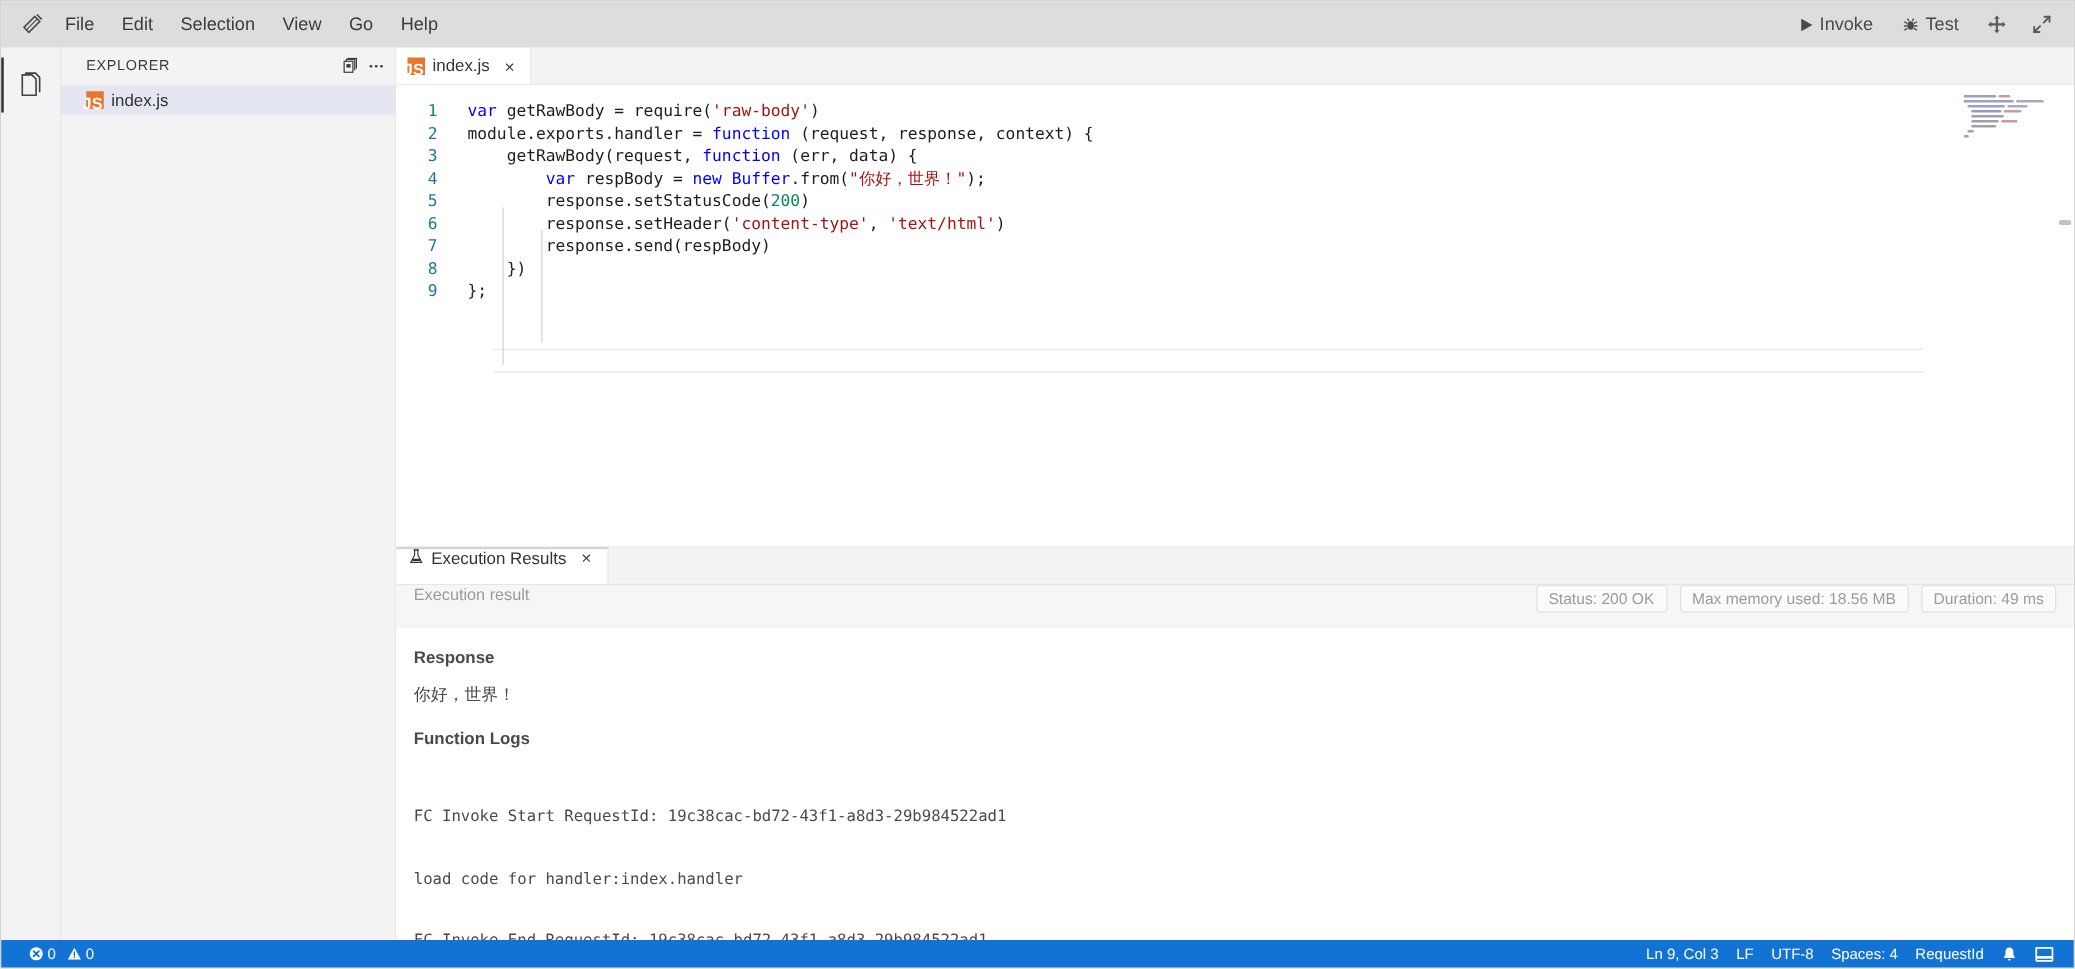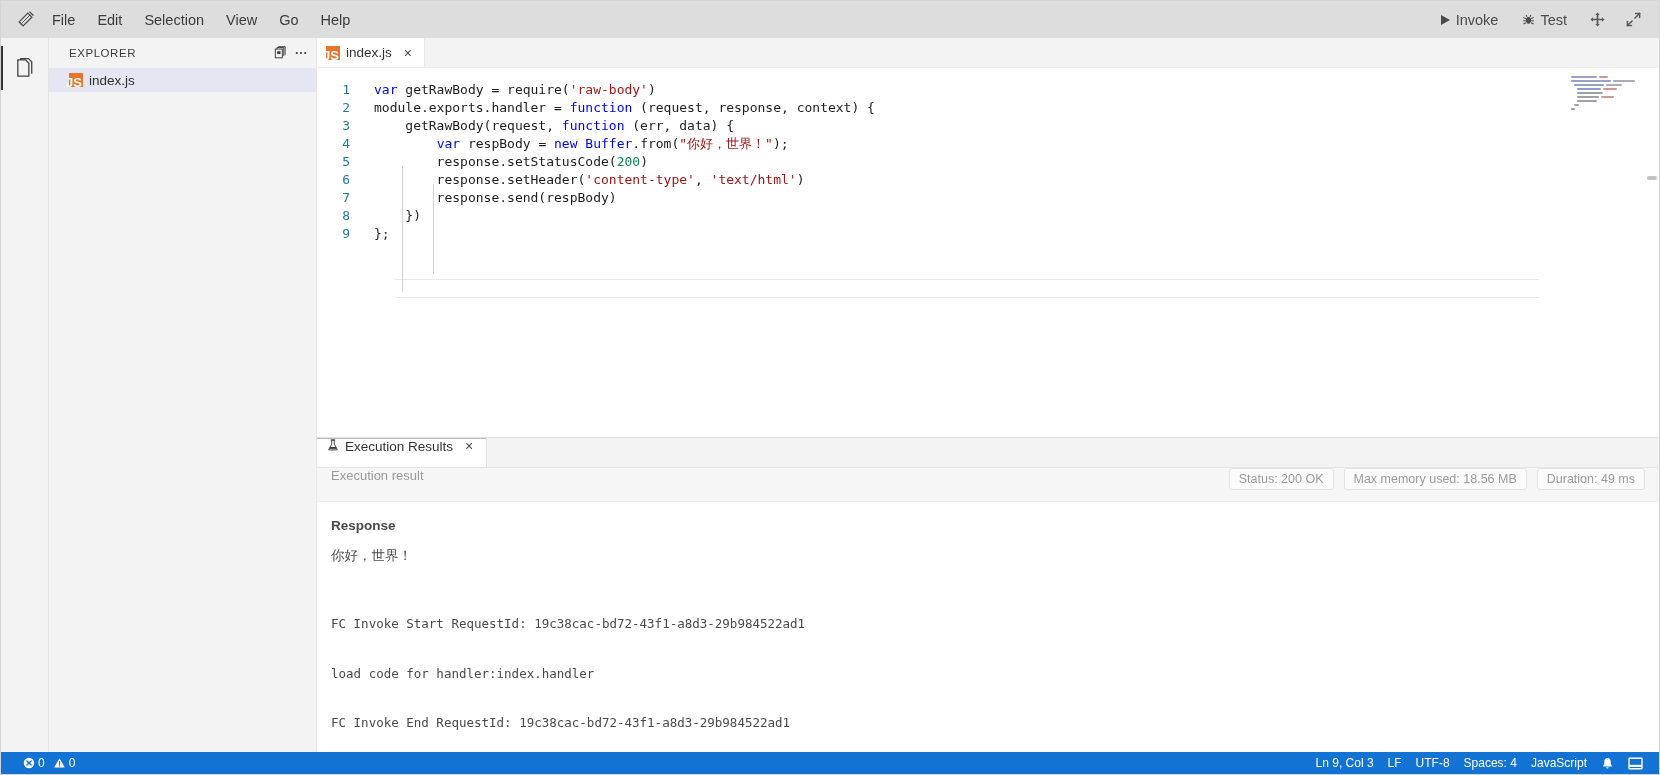--- a/index.html
+++ b/index.html
@@ -397,20 +397,21 @@
           <div class="badges">
             <span class="badge">Status: 200 OK</span>
             <span class="badge">Max memory used: 18.56 MB</span>
             <span class="badge">Duration: 49 ms</span>
           </div>
         </div>
 
         <div class="panel-body">
           <div class="sec-title">Response</div>
           <div class="resp-text">你好，世界！</div>
+          <div class="sec-title">Function Logs</div>
           <div class="logs">
             <div>FC Invoke Start RequestId: 19c38cac-bd72-43f1-a8d3-29b984522ad1</div>
             <div>load code for handler:index.handler</div>
             <div>FC Invoke End RequestId: 19c38cac-bd72-43f1-a8d3-29b984522ad1</div>
             
             
           </div>
         </div>
       </div>
 
@@ -440,21 +441,21 @@
           <span>0</span>
         </span>
       </div>
     </div>
 
     <div class="sb-right">
       <span class="sb-item">Ln 9, Col 3</span>
       <span class="sb-item">LF</span>
       <span class="sb-item">UTF-8</span>
       <span class="sb-item">Spaces: 4</span>
-      <span class="sb-item">JavaScript</span>
+      <span class="sb-item">RequestId</span>
       <span class="sb-item">
         <svg width="13" height="13" viewBox="0 0 16 16" fill="#fff">
           <path d="M8 1.3 C5.6 1.3 4.1 3 4.1 5.2 V8.4 L2.8 10.6 V11.6 H13.2 V10.6 L11.9 8.4 V5.2 C11.9 3 10.4 1.3 8 1.3 Z"></path>
           <path d="M6.6 12.6 C6.8 13.6 7.3 14.2 8 14.2 C8.7 14.2 9.2 13.6 9.4 12.6 Z"></path>
         </svg>
       </span>
       <span class="sb-item">
         <svg width="15" height="13" viewBox="0 0 16 14" fill="none" stroke="#fff" stroke-width="1.5">
           <rect x="1" y="1.4" width="14" height="11.2" rx="0.5"></rect>
           <path d="M1 9.6 H15" stroke-width="2.4"></path>

